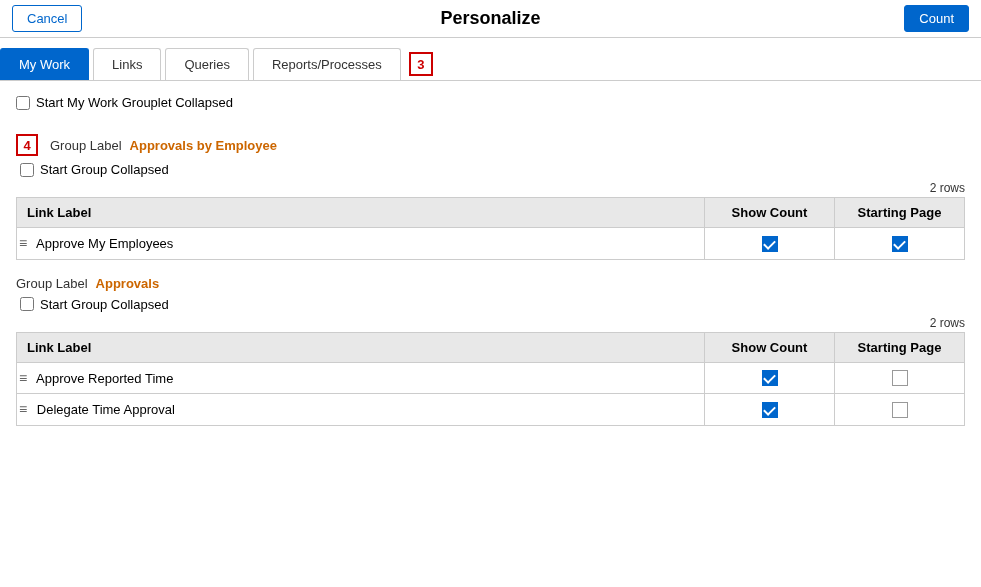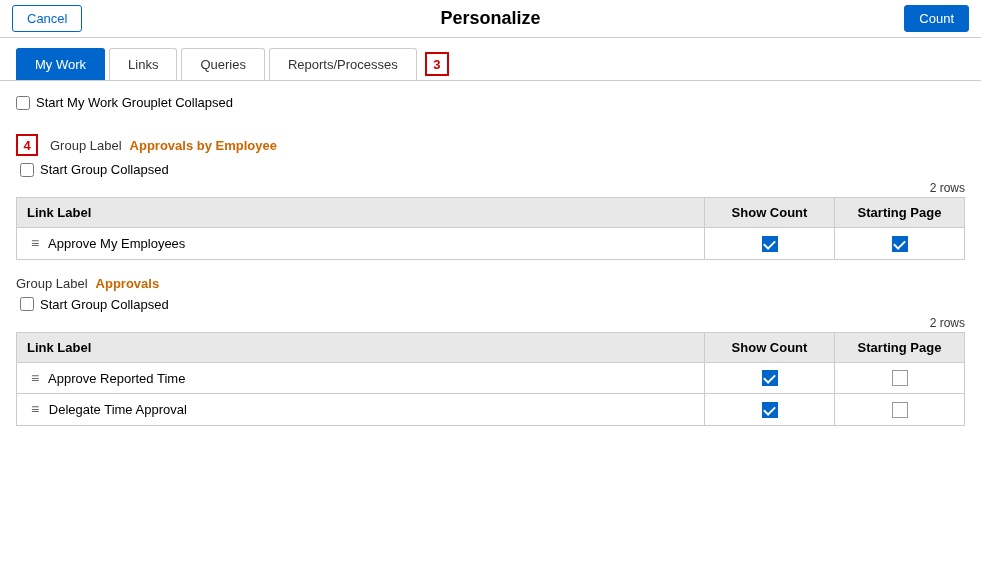--- a/index.html
+++ b/index.html
@@ -39,21 +39,21 @@
       padding: 5px 14px;
       border-radius: 3px;
       cursor: pointer;
       font-size: 13px;
     }
 
     
     .tabs {
       display: flex;
       align-items: center;
-      padding: 10px 12px 0 16px;
+      padding: 10px 12px 0 0;
       border-bottom: 1px solid #ccc;
       background: #fff;
     }
     .tab {
       padding: 8px 18px;
       border: 1px solid #ccc;
       border-bottom: none;
       margin-right: 4px;
       cursor: pointer;
       border-radius: 3px 3px 0 0;
@@ -148,21 +148,21 @@
     .data-table th {
       background: #e8e8e8;
       border: 1px solid #ccc;
       padding: 7px 10px;
       text-align: left;
       font-weight: bold;
       font-size: 13px;
     }
     .data-table td {
       border: 1px solid #ccc;
-      padding: 7px 14px;
+      padding: 7px 2px;
       font-size: 13px;
     }
     .data-table th:nth-child(2),
     .data-table td:nth-child(2),
     .data-table th:nth-child(3),
     .data-table td:nth-child(3) {
       width: 130px;
       text-align: center;
     }
 

